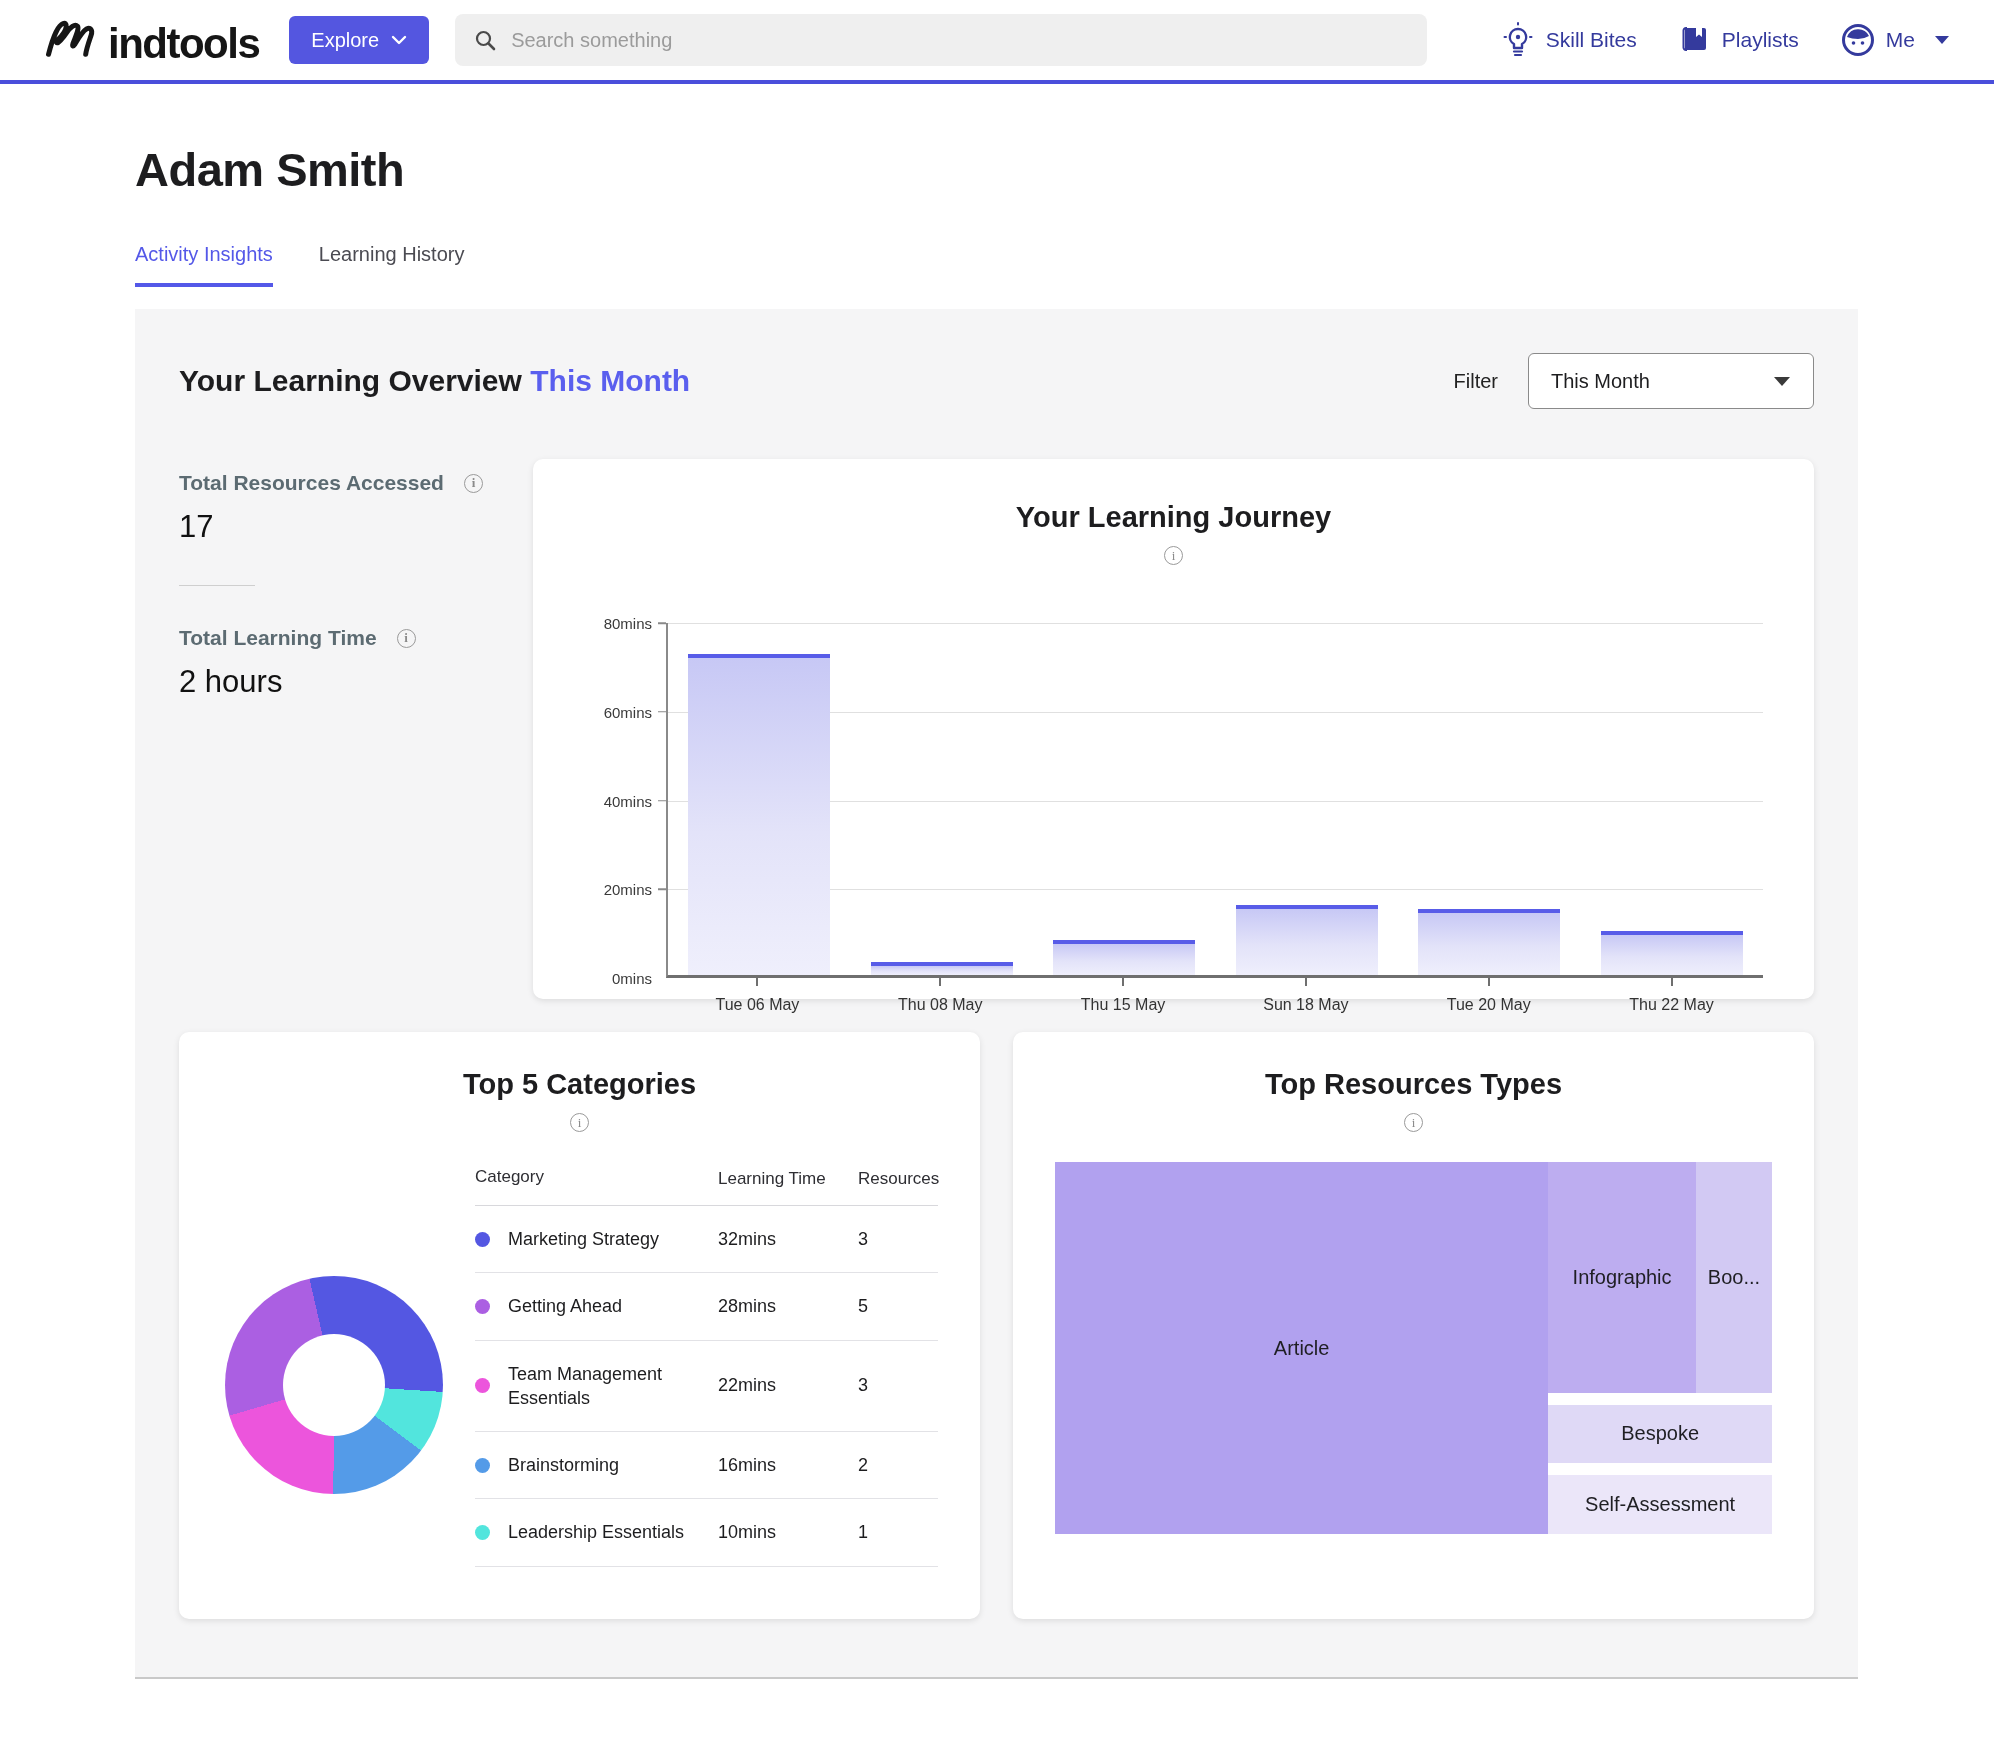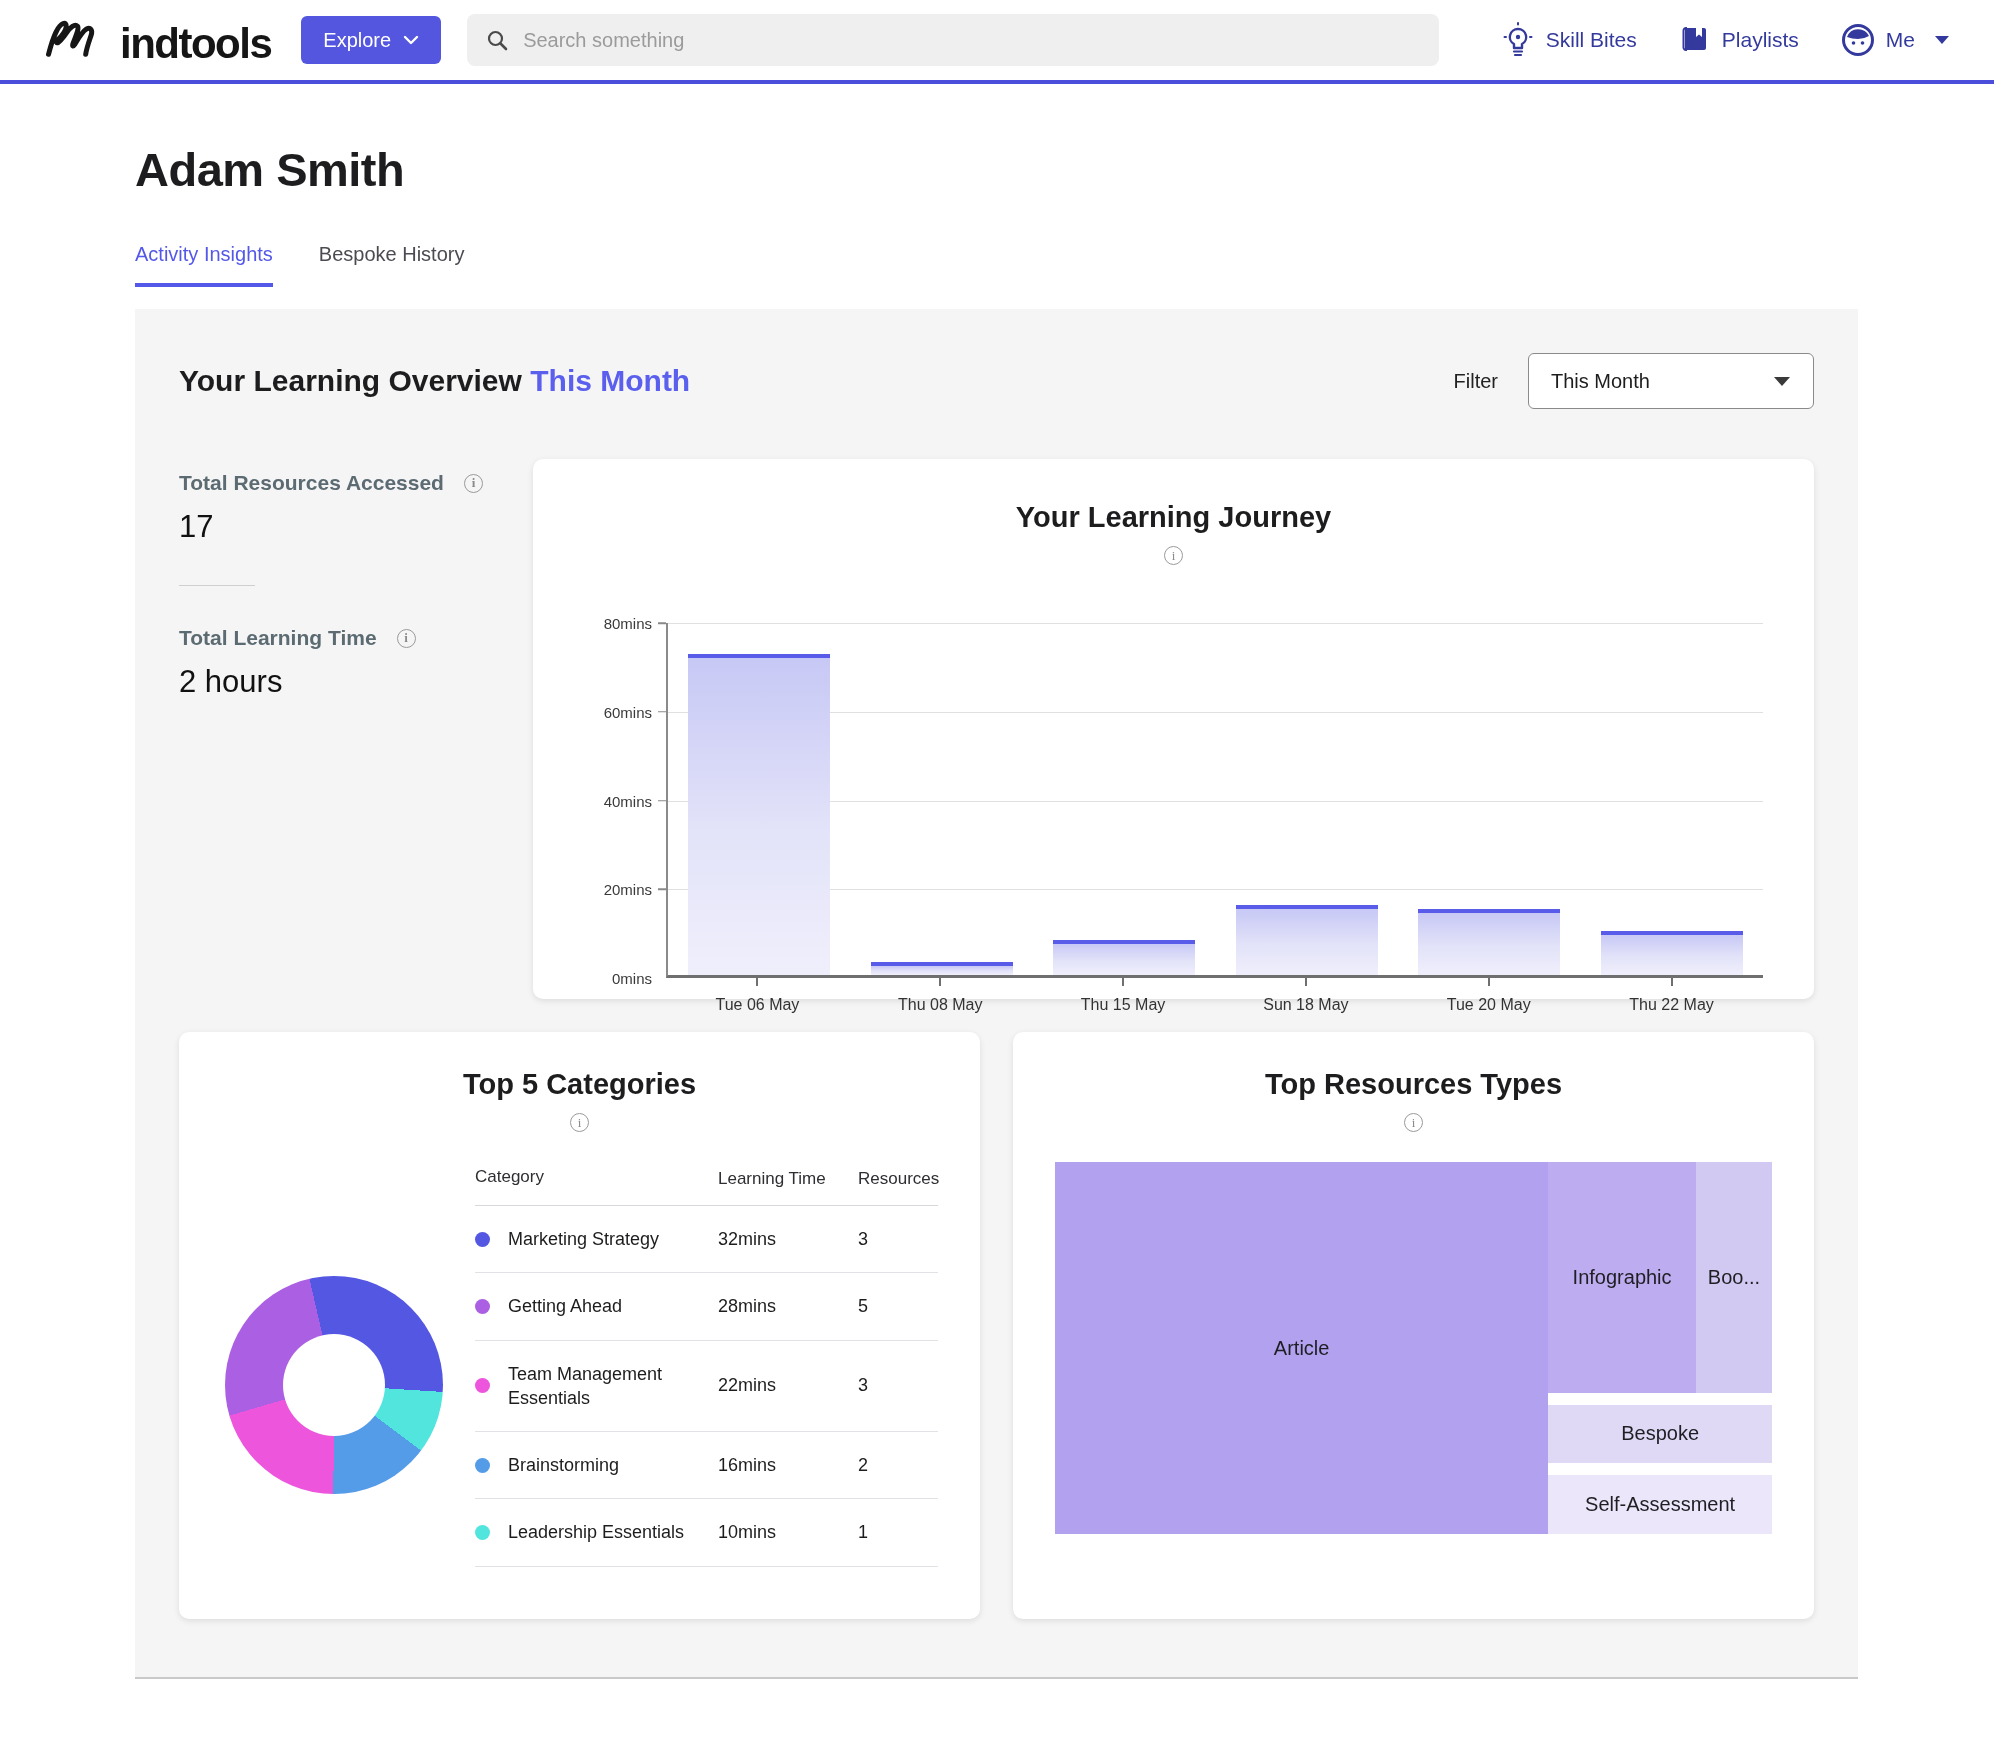--- a/index.html
+++ b/index.html
@@ -2,21 +2,21 @@
 <html><head>
 <meta charset="utf-8">
 <style>
   * { margin:0; padding:0; box-sizing:border-box; }
   html,body { width:1994px; height:1740px; background:#fff; overflow:hidden;
               font-family:"Liberation Sans", sans-serif; color:#1d1d1f; }
 
   
   .header { height:84px; display:flex; align-items:center; padding:0 44px;
             border-bottom:4px solid #4a4edb; background:#fff; }
-  .logo { display:flex; align-items:flex-end; gap:18px; cursor:pointer; }
+  .logo { display:flex; align-items:flex-end; gap:6px; cursor:pointer; }
   .logo-word { font-size:42px; font-weight:700; letter-spacing:-1.5px; color:#161616; line-height:1; }
   .explore-btn { margin-left:30px; background:#5456e0; color:#fff; border:none; border-radius:6px;
                  height:48px; padding:0 22px; font-size:20px; font-family:inherit;
                  display:flex; align-items:center; gap:12px; cursor:pointer; }
   .search-box { margin-left:26px; width:972px; height:52px; background:#efefef; border-radius:8px;
                 display:flex; align-items:center; gap:14px; padding:12px 18px; }
   .search-box input { flex:1; border:none; outline:none; background:transparent; font-size:20px;
                       font-family:inherit; color:#333; }
   .search-box input::placeholder { color:#9b9b9b; }
   .top-nav { margin-left:auto; display:flex; align-items:center; gap:42px; }
@@ -165,21 +165,21 @@
         <polygon points="1,1 15,1 8,9" fill="#343a9d"></polygon>
       </svg>
     </div>
   </div>
 </div>
 
 <h1 class="page-title">Adam Smith</h1>
 
 <div class="tabs">
   <div class="tab active">Activity Insights</div>
-  <div class="tab">Bespoke History</div>
+  <div class="tab">Learning History</div>
 </div>
 
 <div class="section">
 
   <div class="section-head">
     <div class="section-title">
       <span>Your Learning Overview</span>
       <span class="period">This Month</span>
     </div>
     <div class="filter-wrap">

